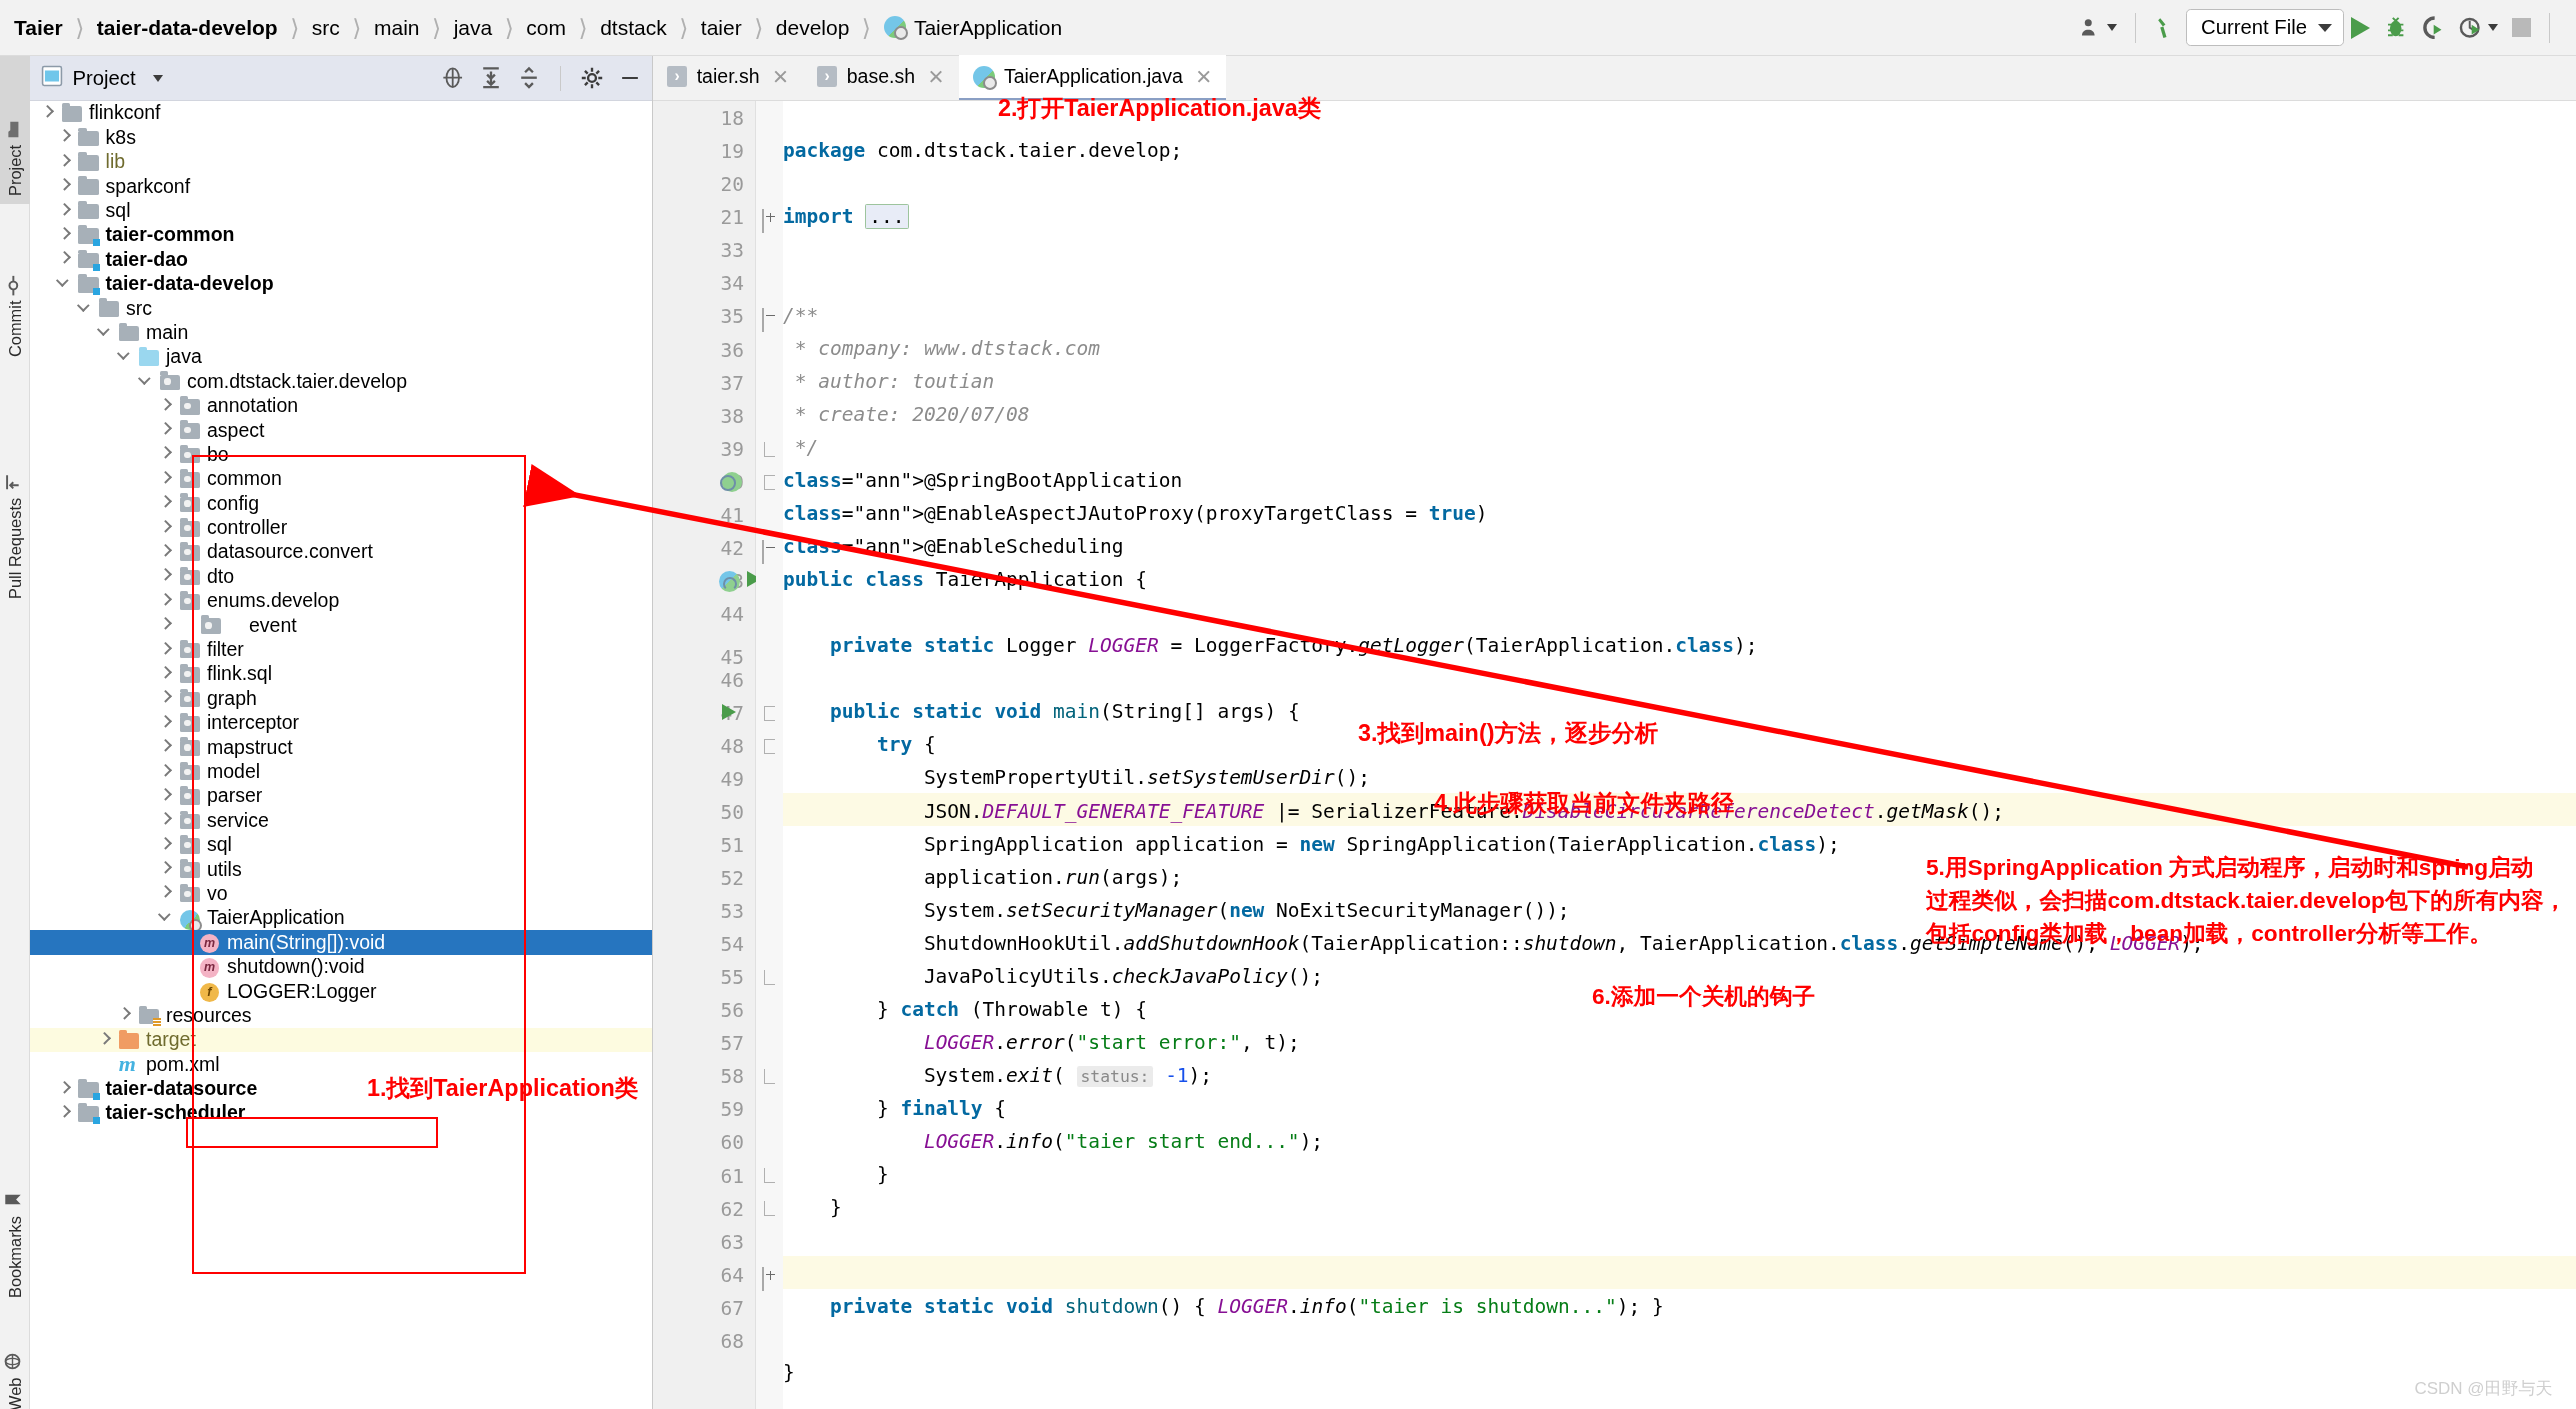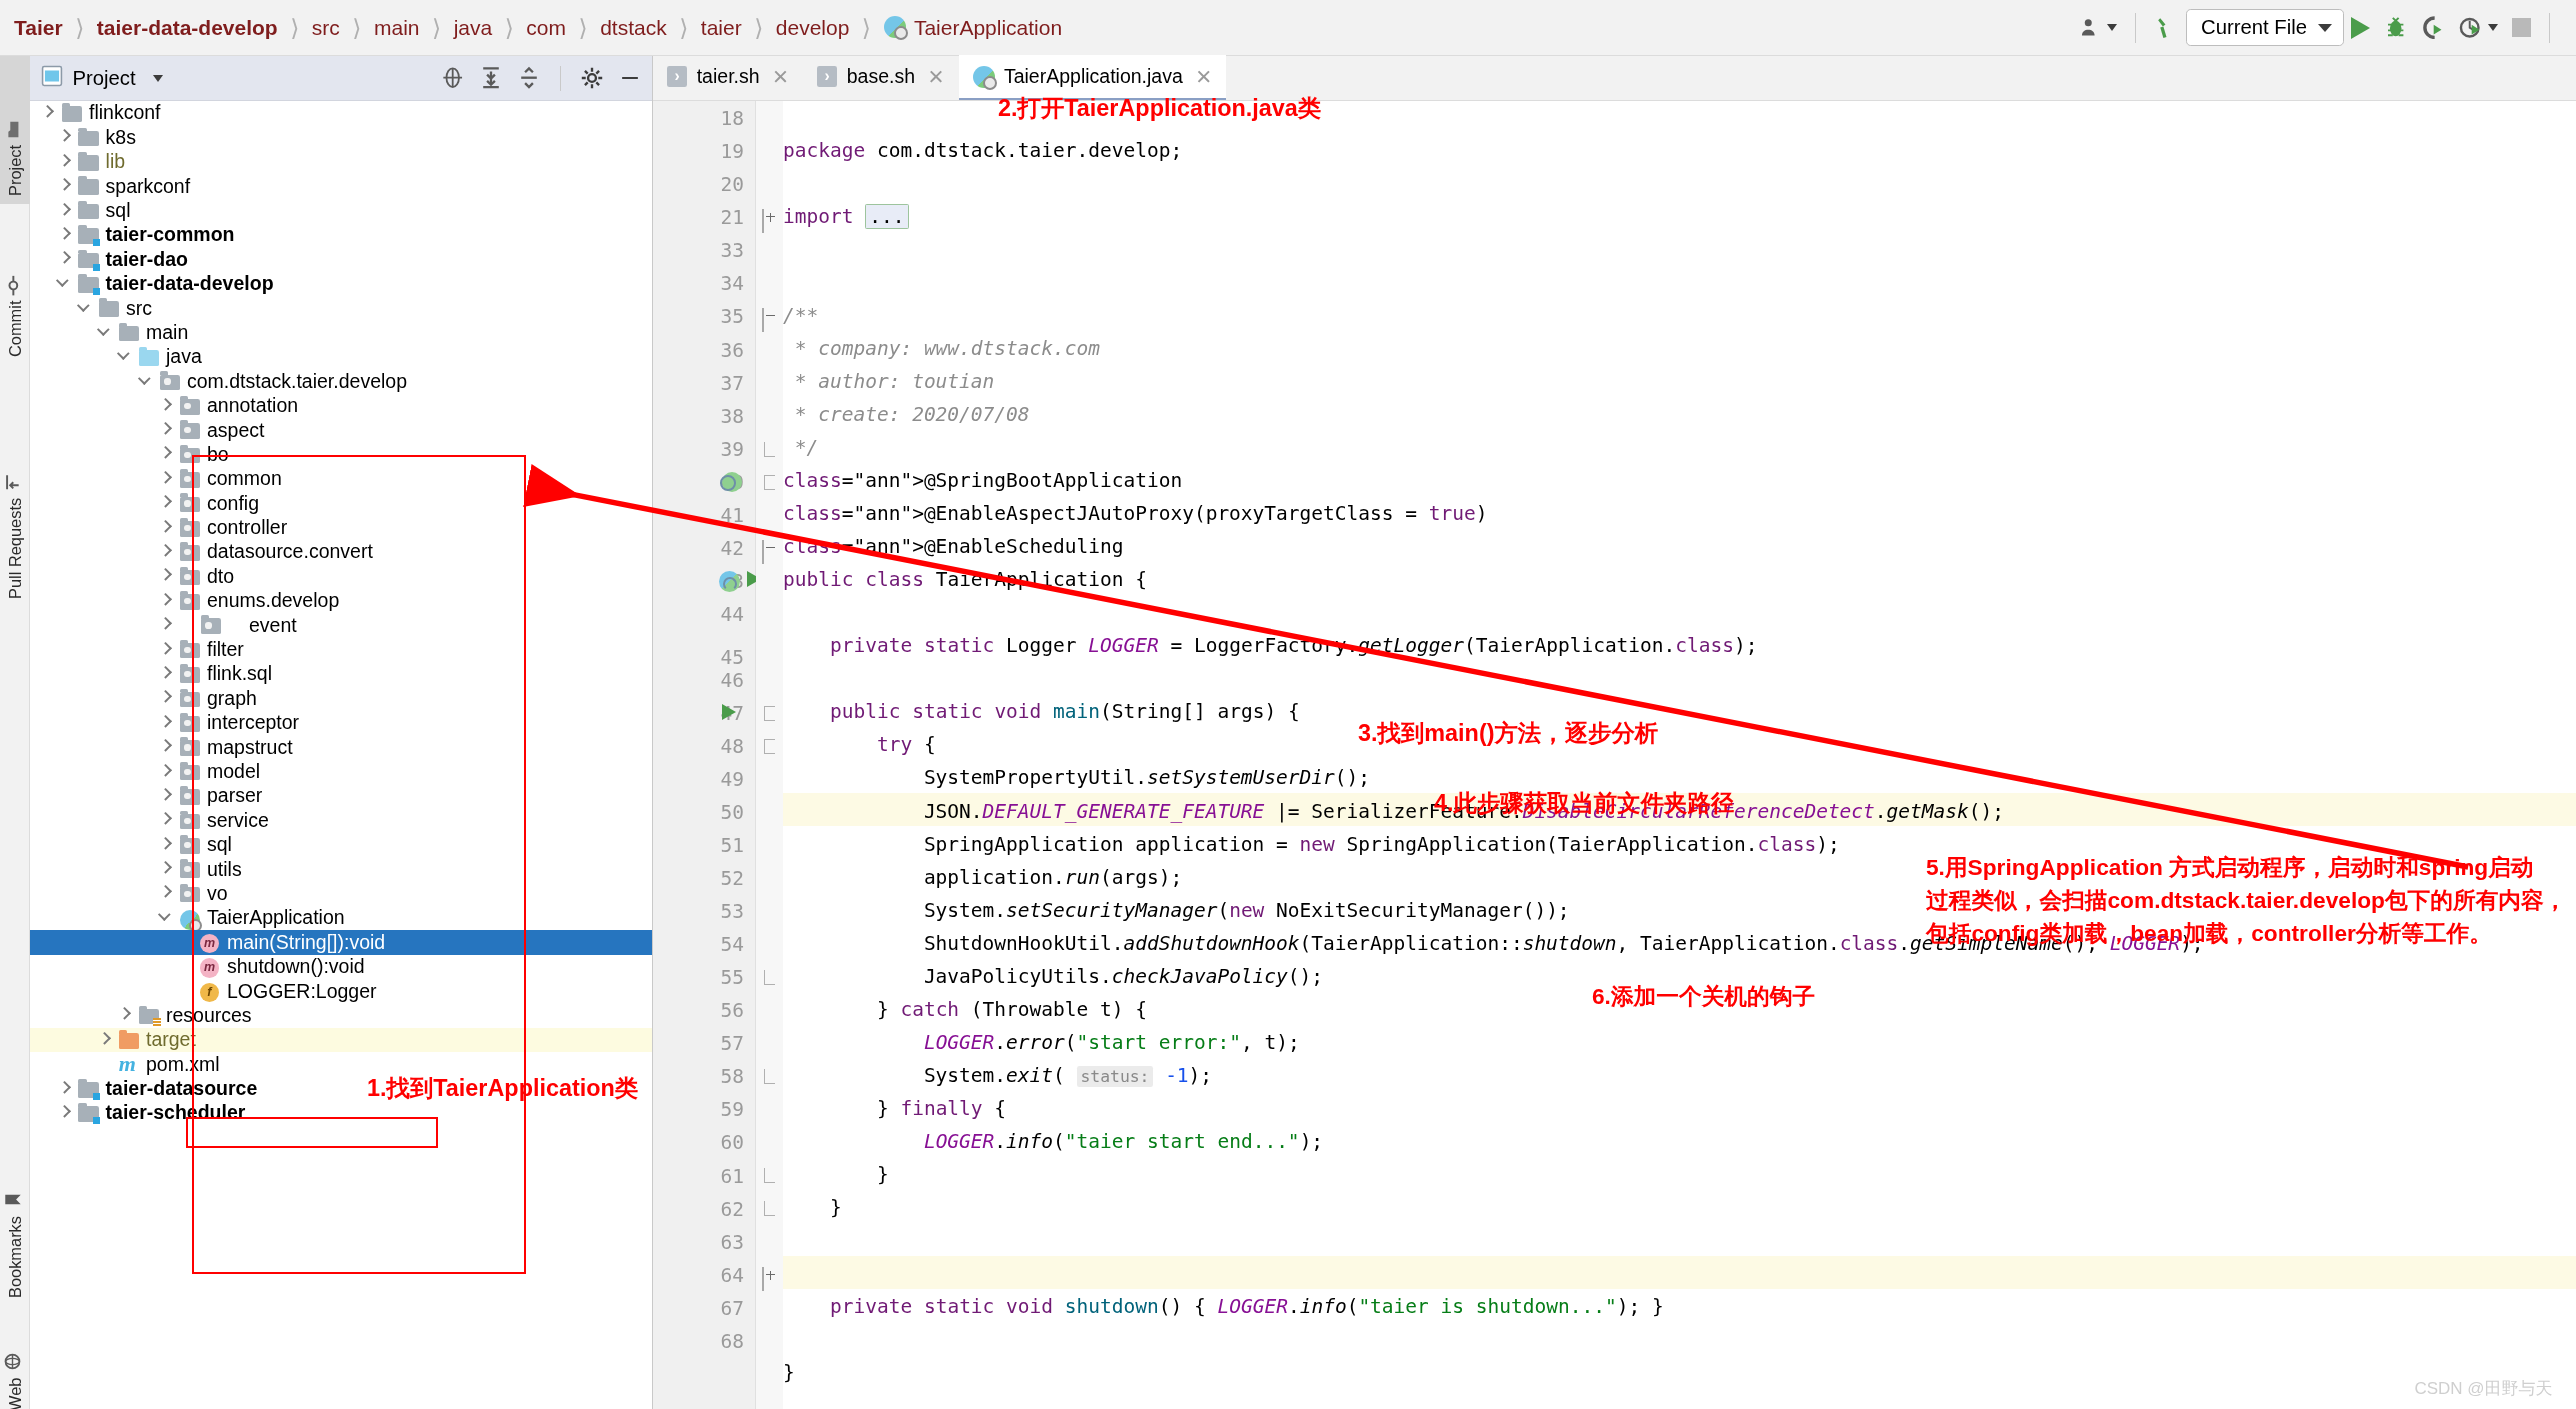--- a/index.html
+++ b/index.html
@@ -11,21 +11,21 @@
     font-size:20.3px;
     position:relative;
   }
   
   #topbar{
     position:absolute; left:0; top:0; width:2576px; height:56px;
     background:#f2f2f2; display:flex; align-items:center;
     border-bottom:0.8px solid #dcdcdc;
   }
   .crumbs{ display:flex; align-items:center; padding-left:14px; height:100%; }
-  .crumb{ font-size:21px; color:#7f1d1d; white-space:nowrap; }
+  .crumb{ font-size:21px; color:#000000; white-space:nowrap; }
   .crumb.bold{ font-weight:bold; }
   .sep{ color:#b0b0b0; font-size:23.4px; margin:0 12.5px; font-weight:300; }
   .crumb-icon{ width:23.4px; height:23.4px; margin-right:7px; position:relative; display:inline-block; vertical-align:-3.9px;}
   .topright{ margin-left:auto; display:flex; align-items:center; padding-right:15.6px; gap:0; height:100%;}
   .tb-btn{ display:flex; align-items:center; justify-content:center; height:41px; padding:0 7px; cursor:pointer;}
   .vsep{ width:0.8px; height:30px; background:#c9c9c9; margin:0 11px;}
   .runcfg{
     border:0.8px solid #bdbdbd; background:#fff; border-radius:4.7px;
     height:37px; display:flex; align-items:center; padding:0 11px 0 14px;
     font-size:20.3px; gap:11px; cursor:pointer; white-space:nowrap;
@@ -116,21 +116,21 @@
   #codearea{ position:absolute; left:0; top:45px; right:0; bottom:0; background:#fff; overflow:hidden;}
   #gutter{ position:absolute; left:0; top:0; width:103px; height:100%; background:#f0f0f0; border-right:0.8px solid #e0e0e0;}
   #foldcol{ position:absolute; left:103px; top:0; width:26.6px; height:100%; background:#f7f7f7;}
   .ln{ position:absolute; right:11px; font-size:19.5px; color:#9a9a9a;
        font-family:"DejaVu Sans Mono", monospace; }
   .codeline{ position:absolute; left:130px; font-size:19.5px; white-space:pre;
              font-family:"DejaVu Sans Mono", monospace; line-height:24px;}
   .hlrow{ position:absolute; left:0; right:0; height:24px; background:#fdfae4;}
 
   
-  .kw{ color:#701a75; font-weight:normal;}
+  .kw{ color:#0369a1; font-weight:bold;}
   .str{ color:#067d17;}
   .num{ color:#1750eb;}
   .cmt{ color:#8c8c8c; font-style:italic;}
   .fld{ color:#871094; font-style:italic;}
   .mth{ color:#00627a;}
   .stat{ font-style:italic;}
   .hint{ background:#ebebeb; color:#8a8a8a; font-size:16.4px; padding:0.8px 3.9px; border-radius:2.3px;}
   .foldbox{ background:#e8ecf7; border:0.8px solid #9dc49d; padding:0 3.1px; border-radius:1.6px;}
 
   

